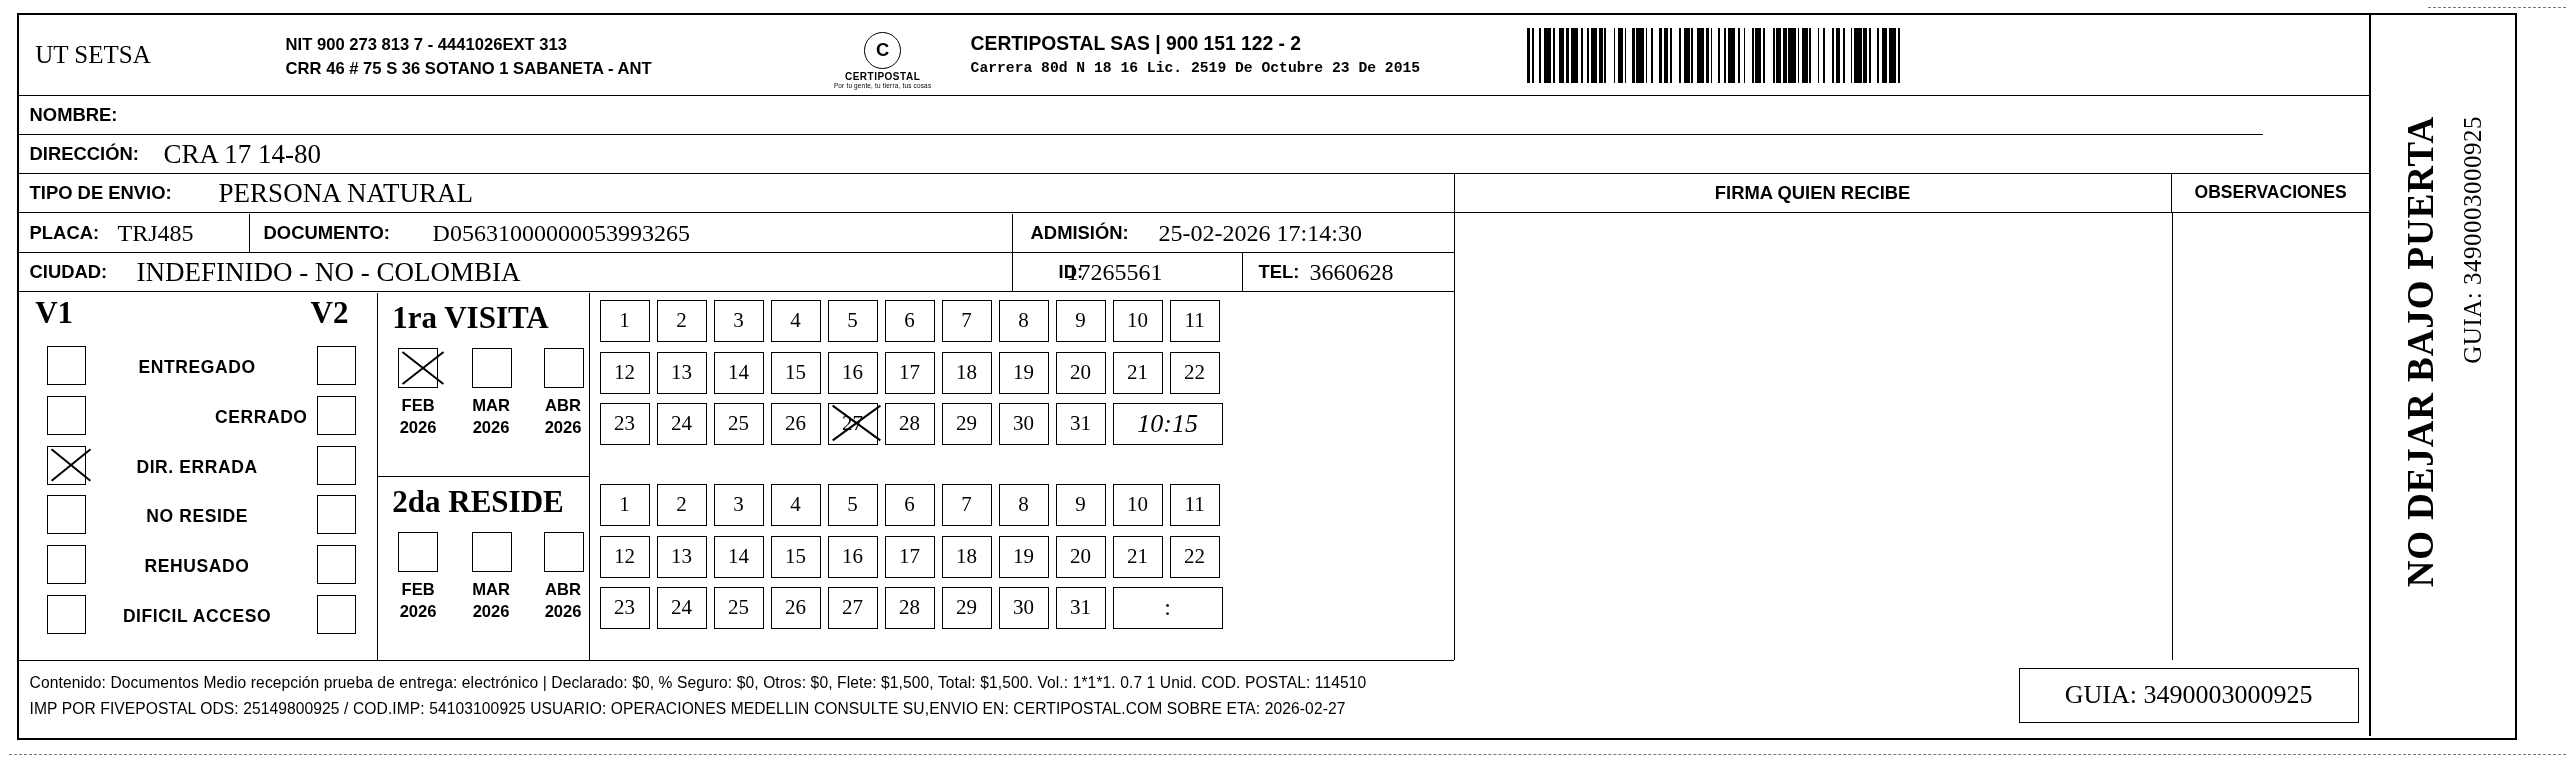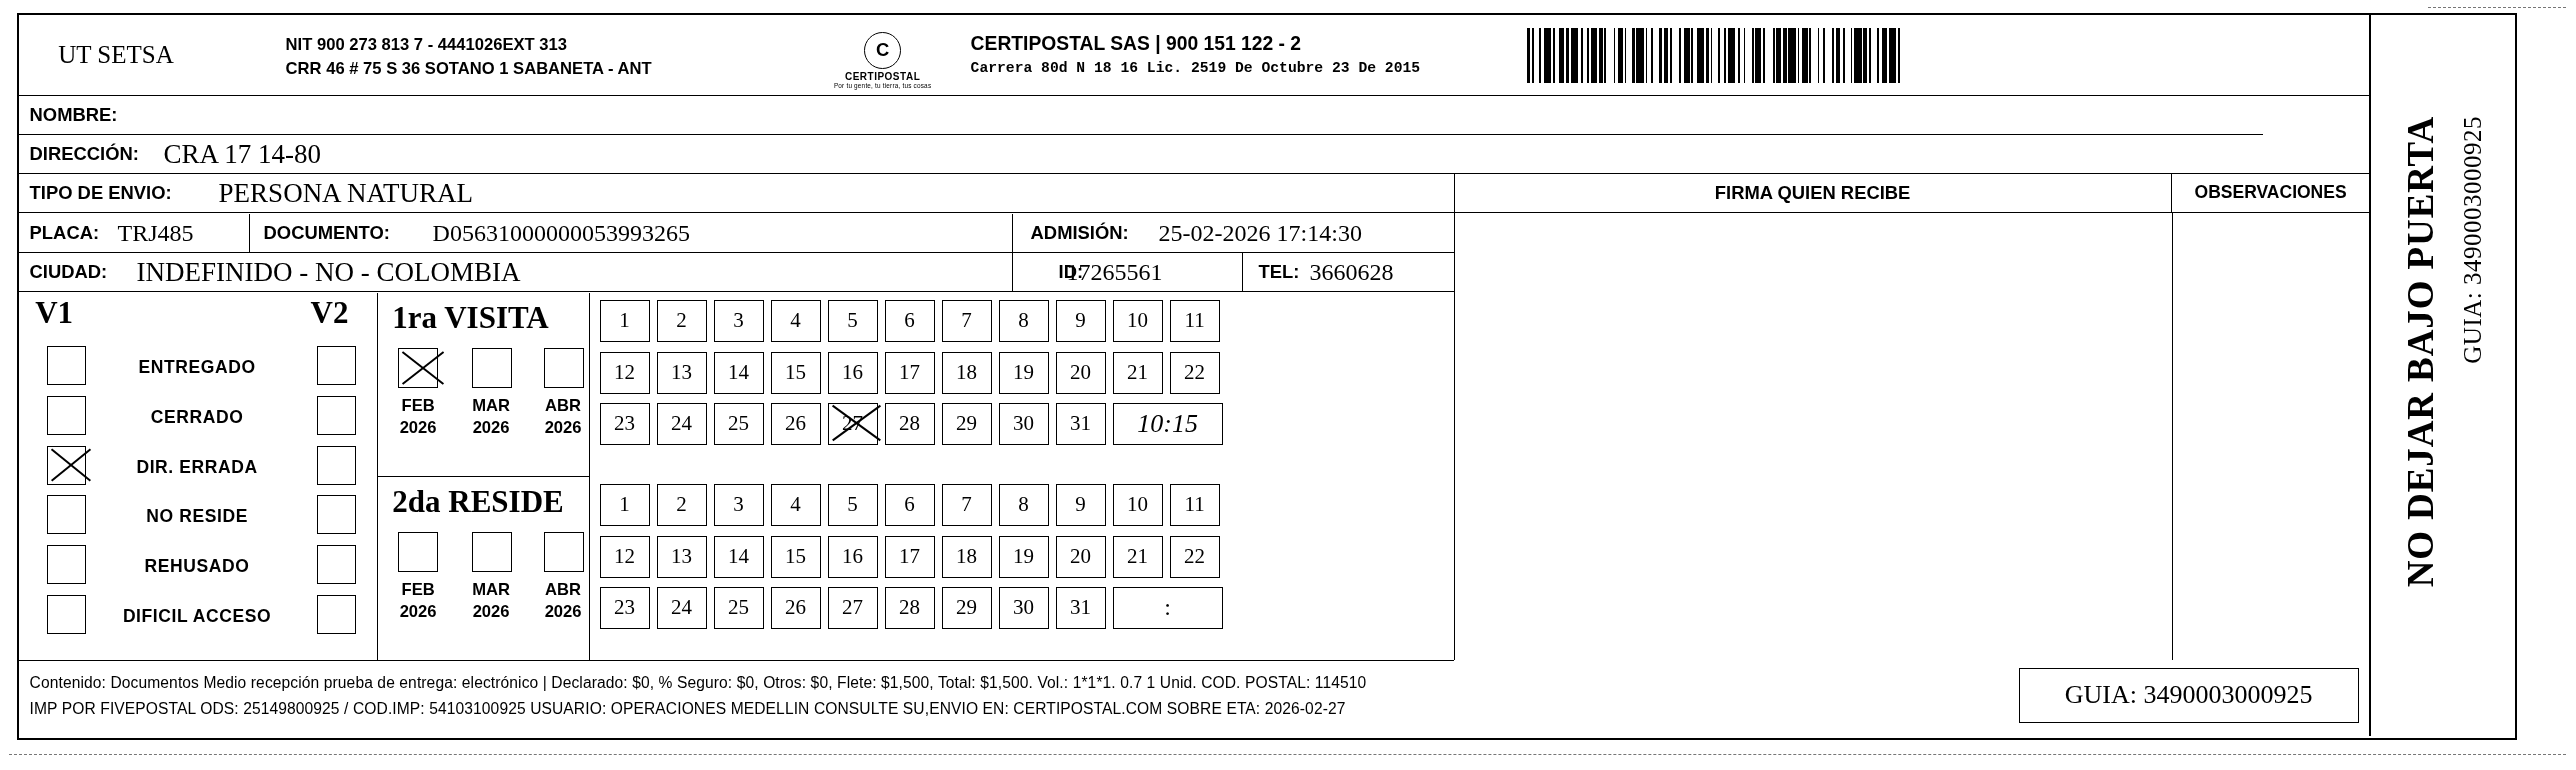--- a/index.html
+++ b/index.html
@@ -60,21 +60,20 @@
     width: 2350px;
     height: 81px;
     border-bottom: 1.8px solid #000;
     box-sizing: border-box;
   }
   .hdr-ut {
     position: absolute;
     left: 16.6px; top: 26px;
     font-size: 25px;
     font-family: "Liberation Serif", serif;
-    margin-left: 23px;
   }
   .hdr-nit {
     position: absolute;
     left: 267px; top: 18.4px;
     font-size: 16.6px;
     font-weight: bold;
     line-height: 24px;
   }
   .hdr-logo {
     position: absolute;
@@ -584,21 +583,21 @@
     <div class="visit-area">
 
       <div class="v-col">
         <div class="v-head" style="left:16.6px; top:1.8px;">V1</div>
         <div class="v-head" style="left:292px; top:1.8px;">V2</div>
         <div id="states">
             <div class="chk" style="left:28px; top:53px;"></div>
             <div class="state-label" style="left:68px; top:64px;">ENTREGADO</div>
             <div class="chk" style="left:298px; top:53px;"></div>
             <div class="chk" style="left:28px; top:103px;"></div>
-            <div class="state-label" style="left:68px; top:114px;">CERRADO</div>
+            <div class="state-label" style="left:68px; top:114px;text-align:right;">CERRADO</div>
             <div class="chk" style="left:298px; top:103px;"></div>
             <div class="chk x" style="left:28px; top:153px;"></div>
             <div class="state-label" style="left:68px; top:164px;">DIR. ERRADA</div>
             <div class="chk" style="left:298px; top:153px;"></div>
             <div class="chk" style="left:28px; top:202px;"></div>
             <div class="state-label" style="left:68px; top:213px;">NO RESIDE</div>
             <div class="chk" style="left:298px; top:202px;"></div>
             <div class="chk" style="left:28px; top:252px;"></div>
             <div class="state-label" style="left:68px; top:263px;">REHUSADO</div>
             <div class="chk" style="left:298px; top:252px;"></div>

